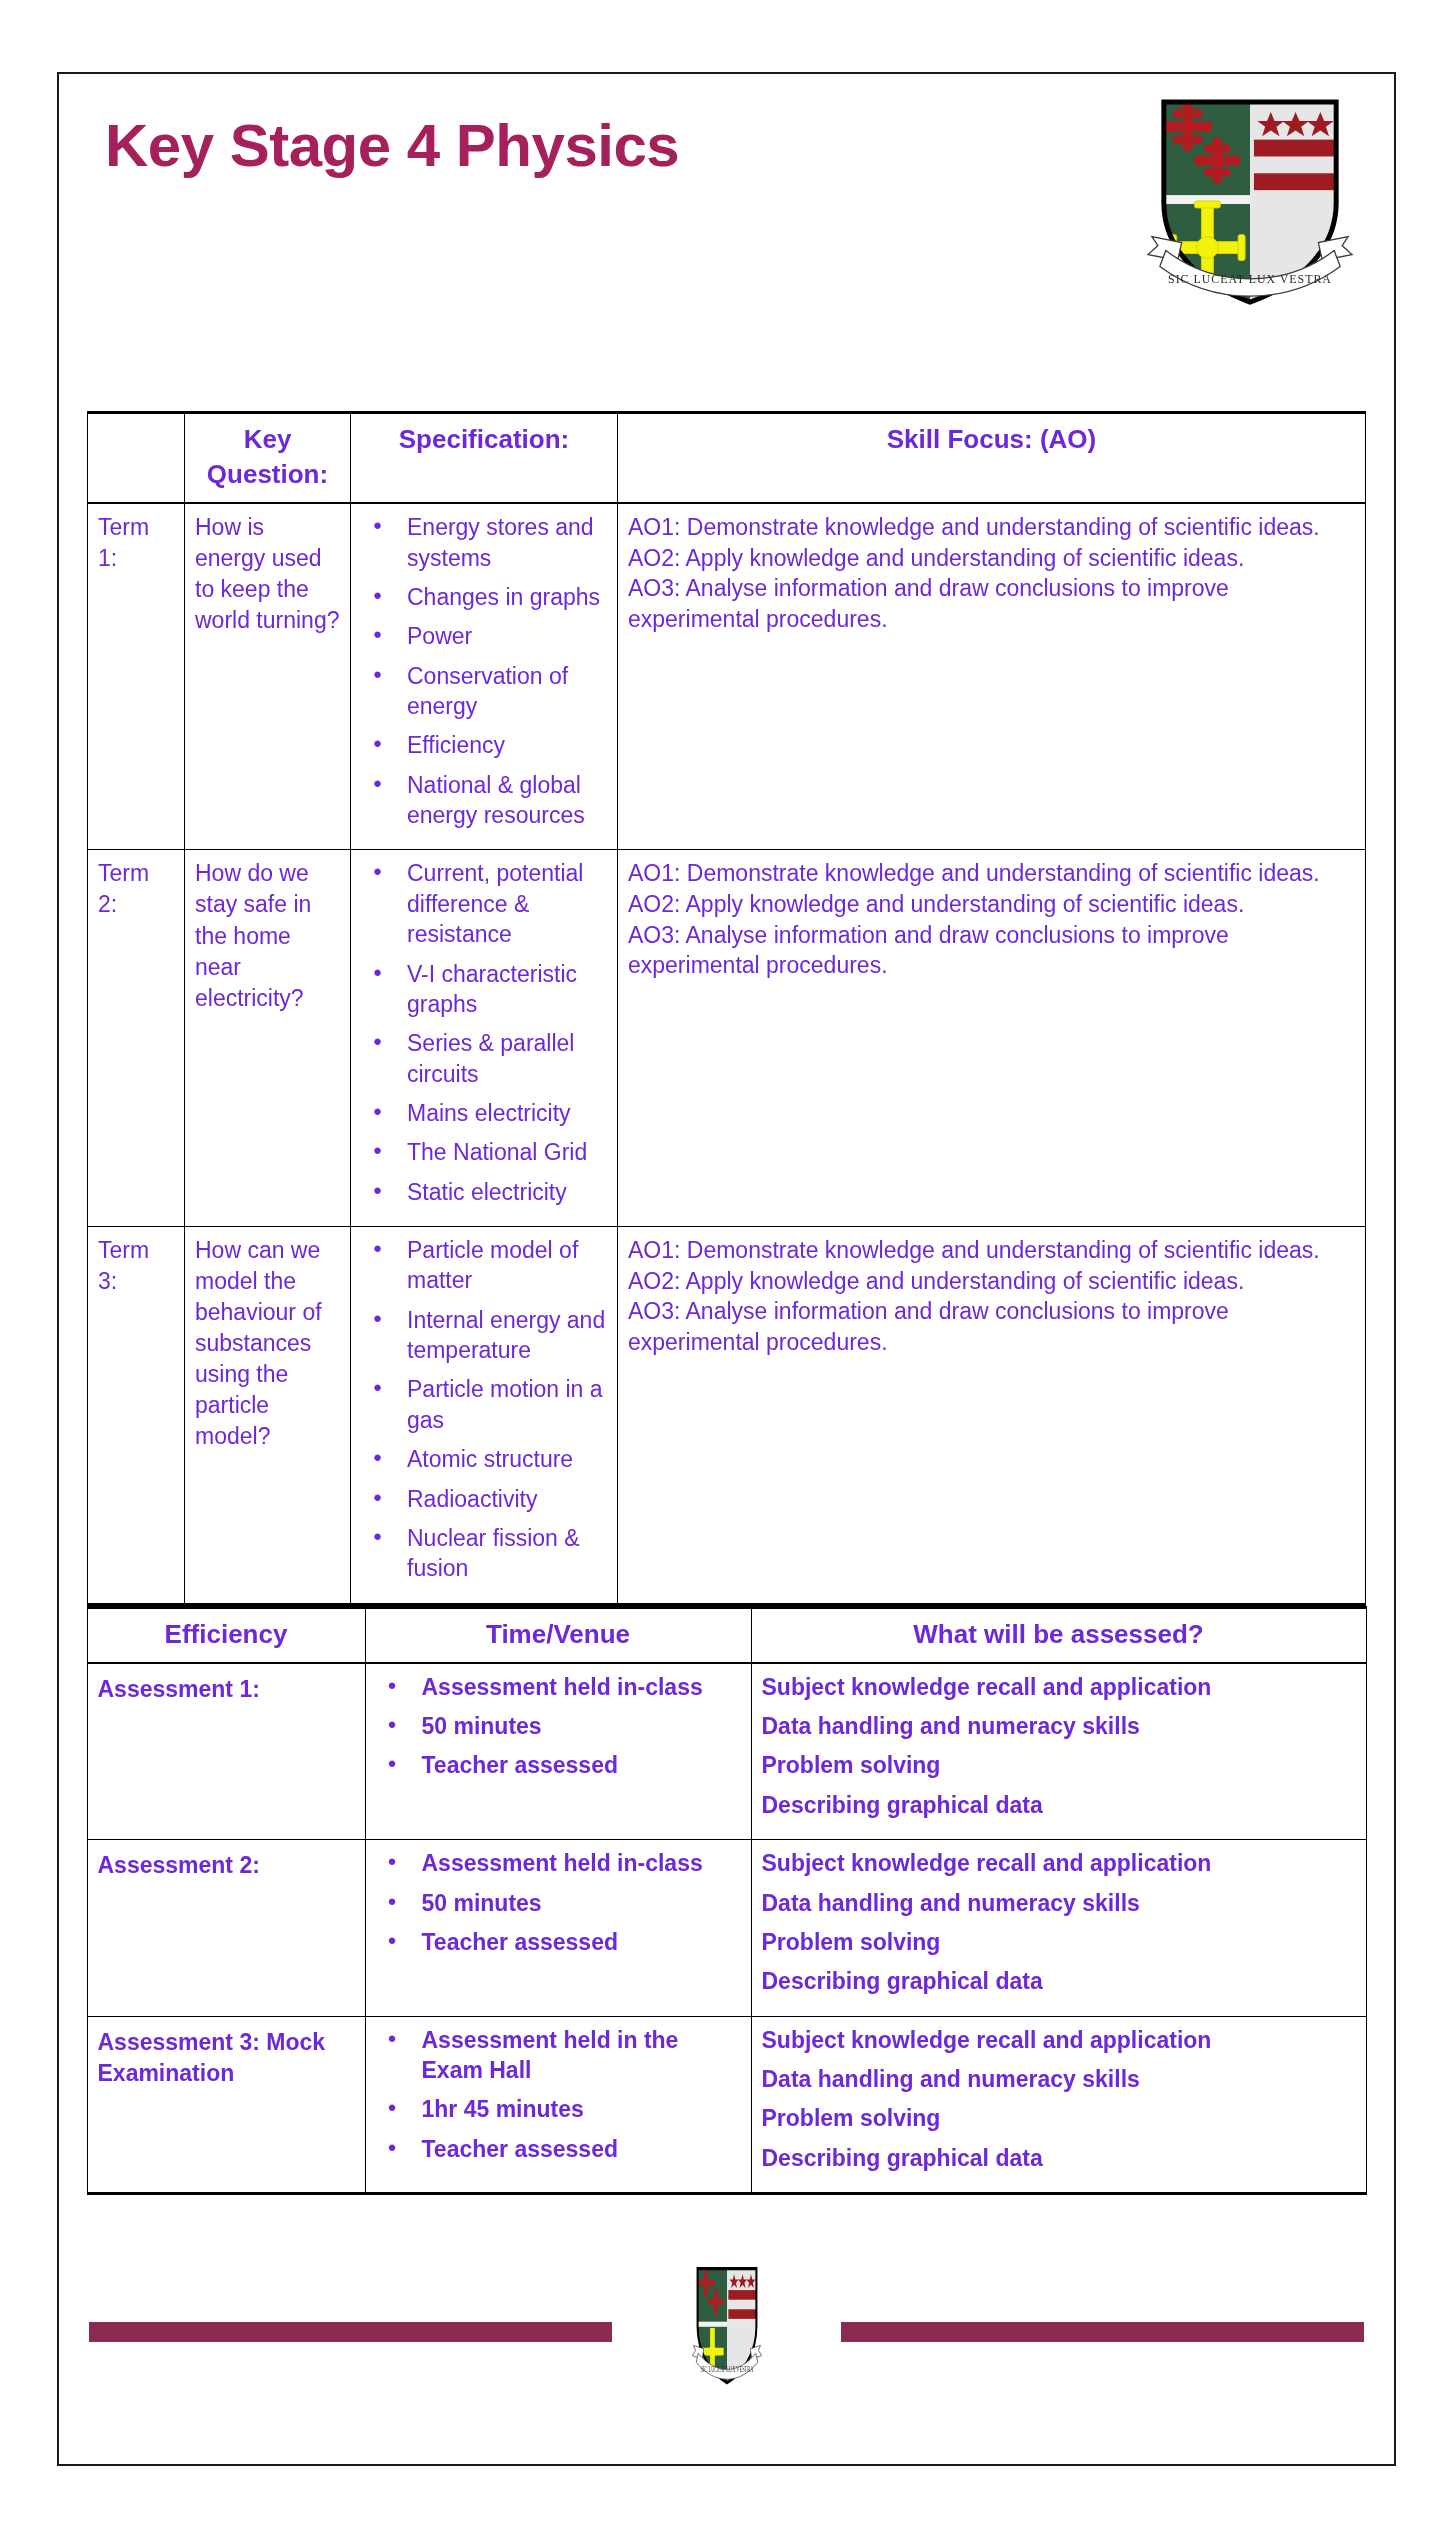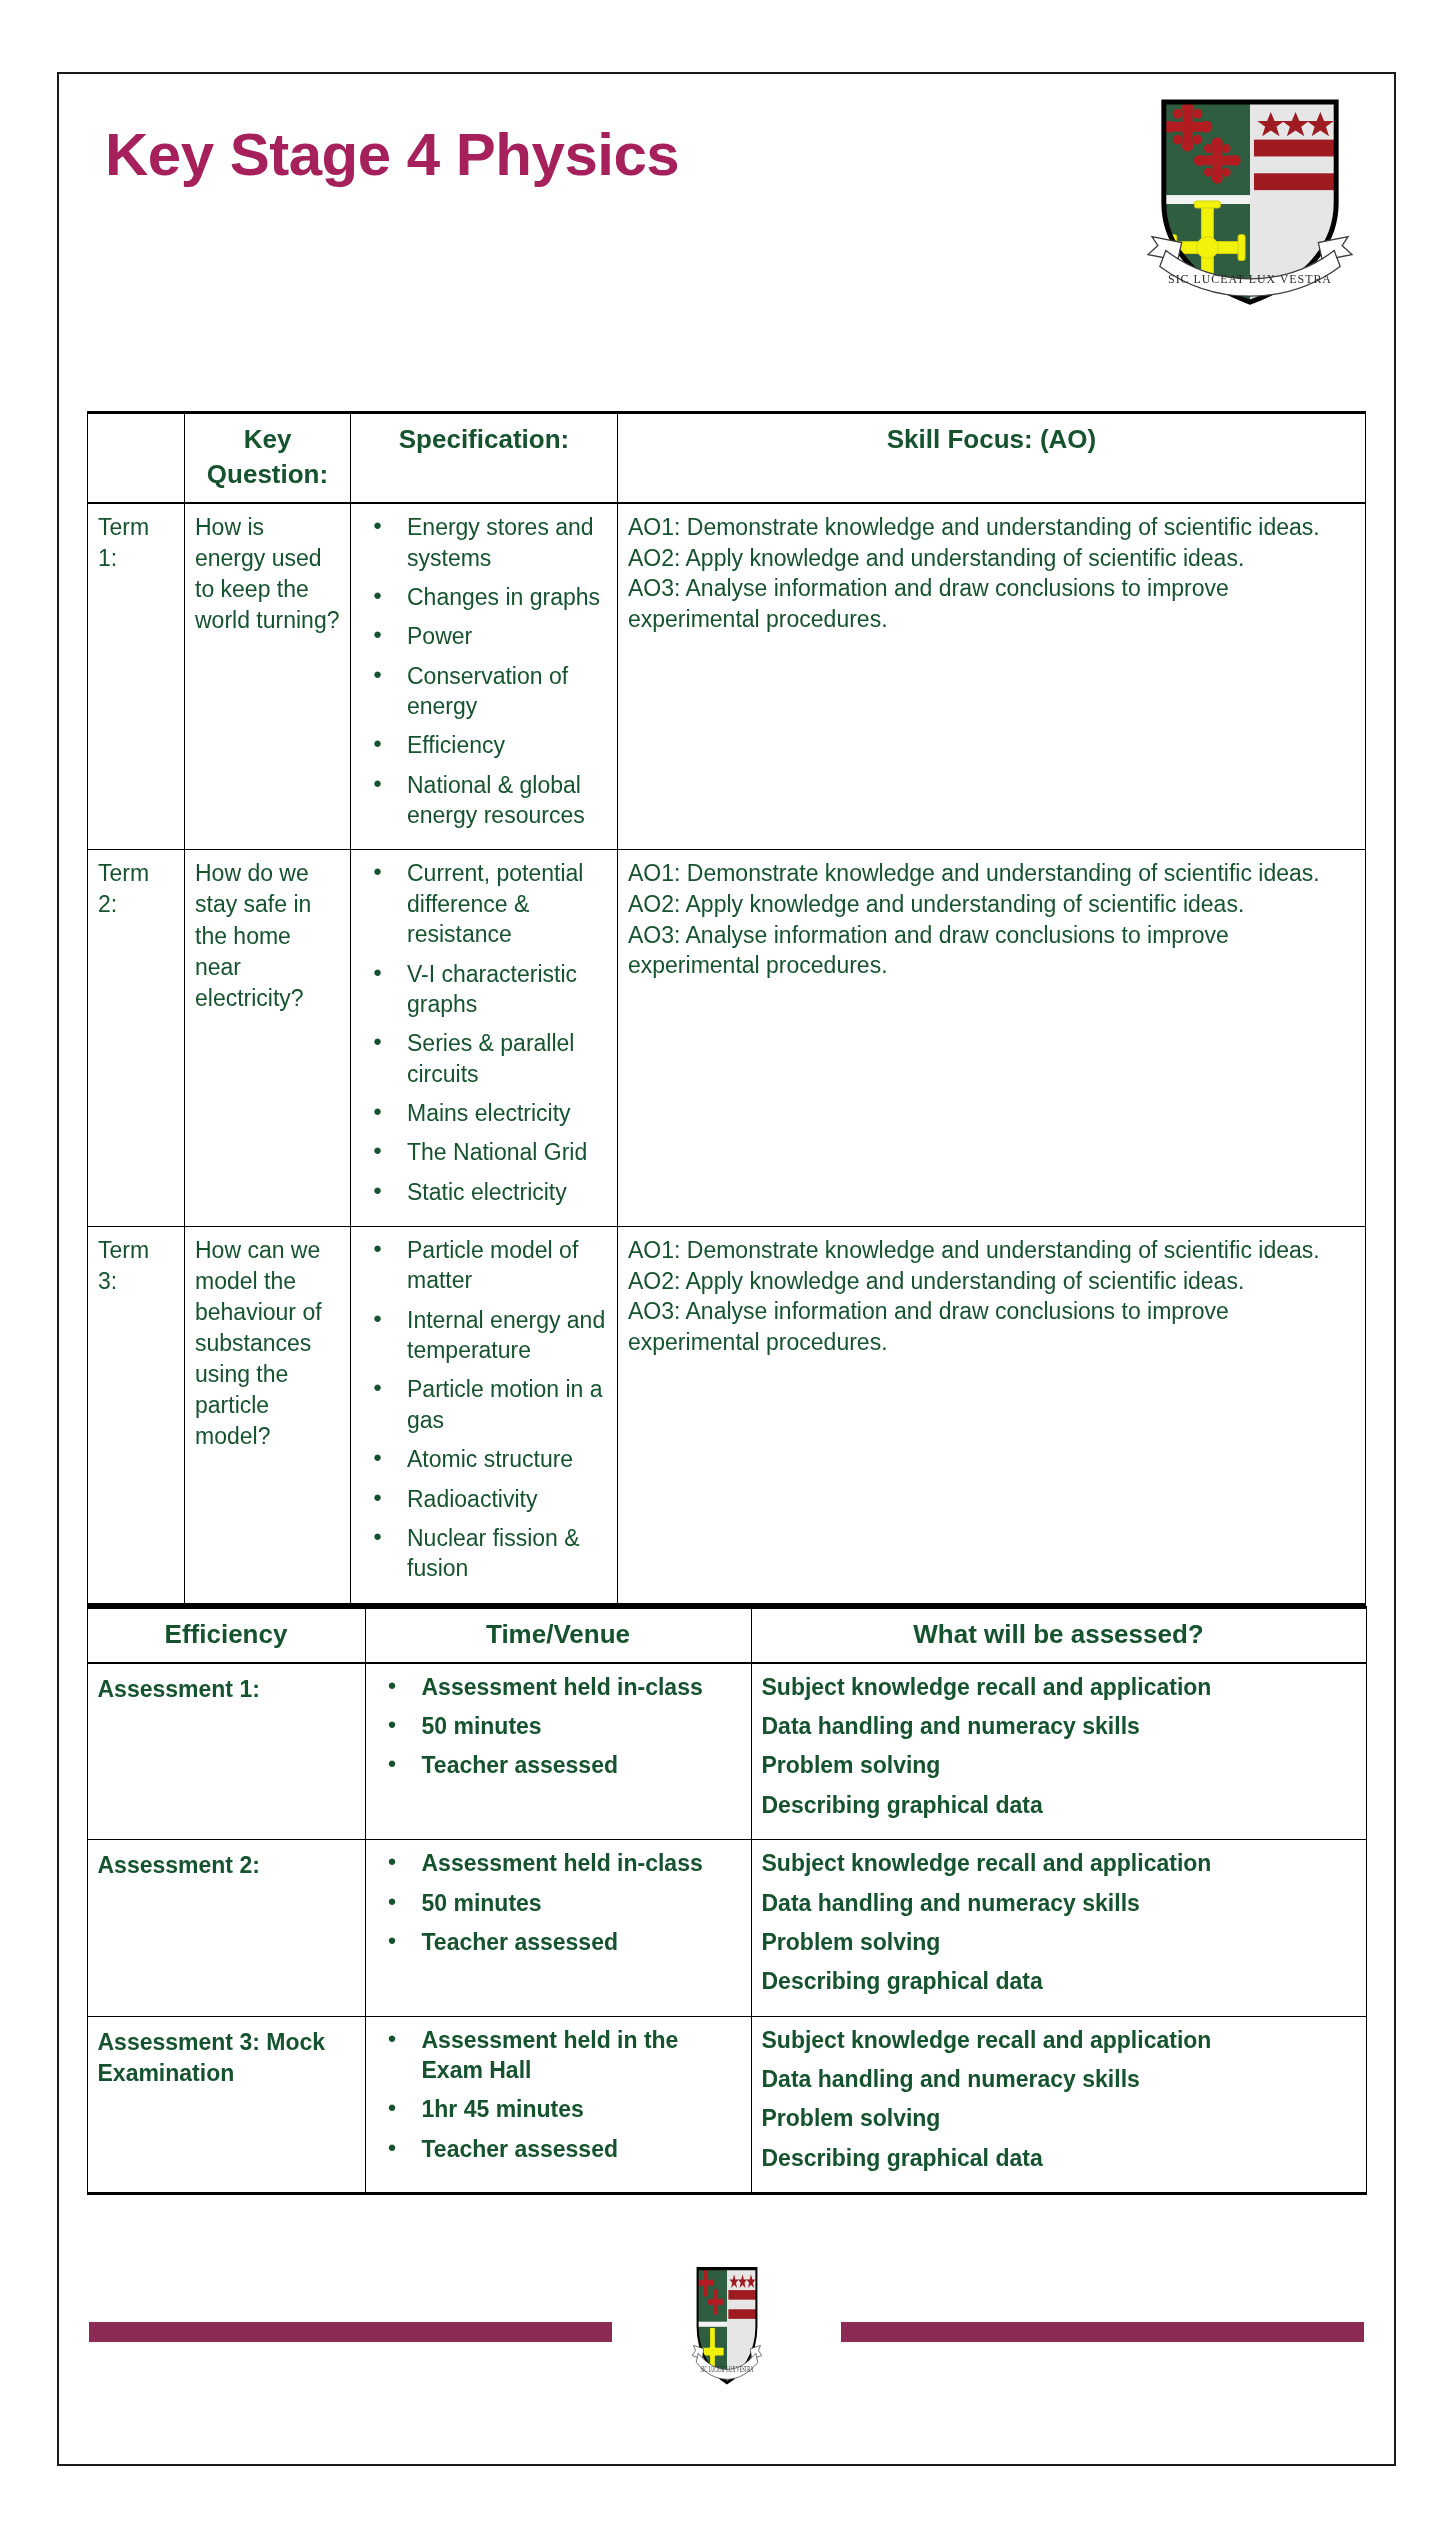--- a/index.html
+++ b/index.html
@@ -26,21 +26,21 @@
   }
 
   
   .header {
     position: relative;
     height: 297px;
   }
   .title {
     position: absolute;
     left: 46px;
-    top: 46px;
+    top: 37px;
     font-size: 60px;
     font-weight: bold;
     color: #a6215c;
     letter-spacing: -0.5px;
     white-space: nowrap;
   }
   .subtitle {
     position: absolute;
     left: 77px;
     top: 174px;
@@ -63,21 +63,21 @@
     table-layout: fixed;
     width: 1279px;
     margin: 0 auto;
   }
   .tbl td, .tbl th {
     border: 1px solid #000000;
     vertical-align: top;
     padding: 8px 10px 10px 10px;
     font-size: 23px;
     line-height: 1.35;
-    color: #14532d;
+    color: #6d28d9;
     font-weight: normal;
     text-align: left;
     margin-top: 20px;
   }
   .tbl thead td {
     border-top: 3px solid #000;
     border-bottom: 2px solid #000;
     text-align: center;
     font-weight: bold;
     font-size: 26px;

